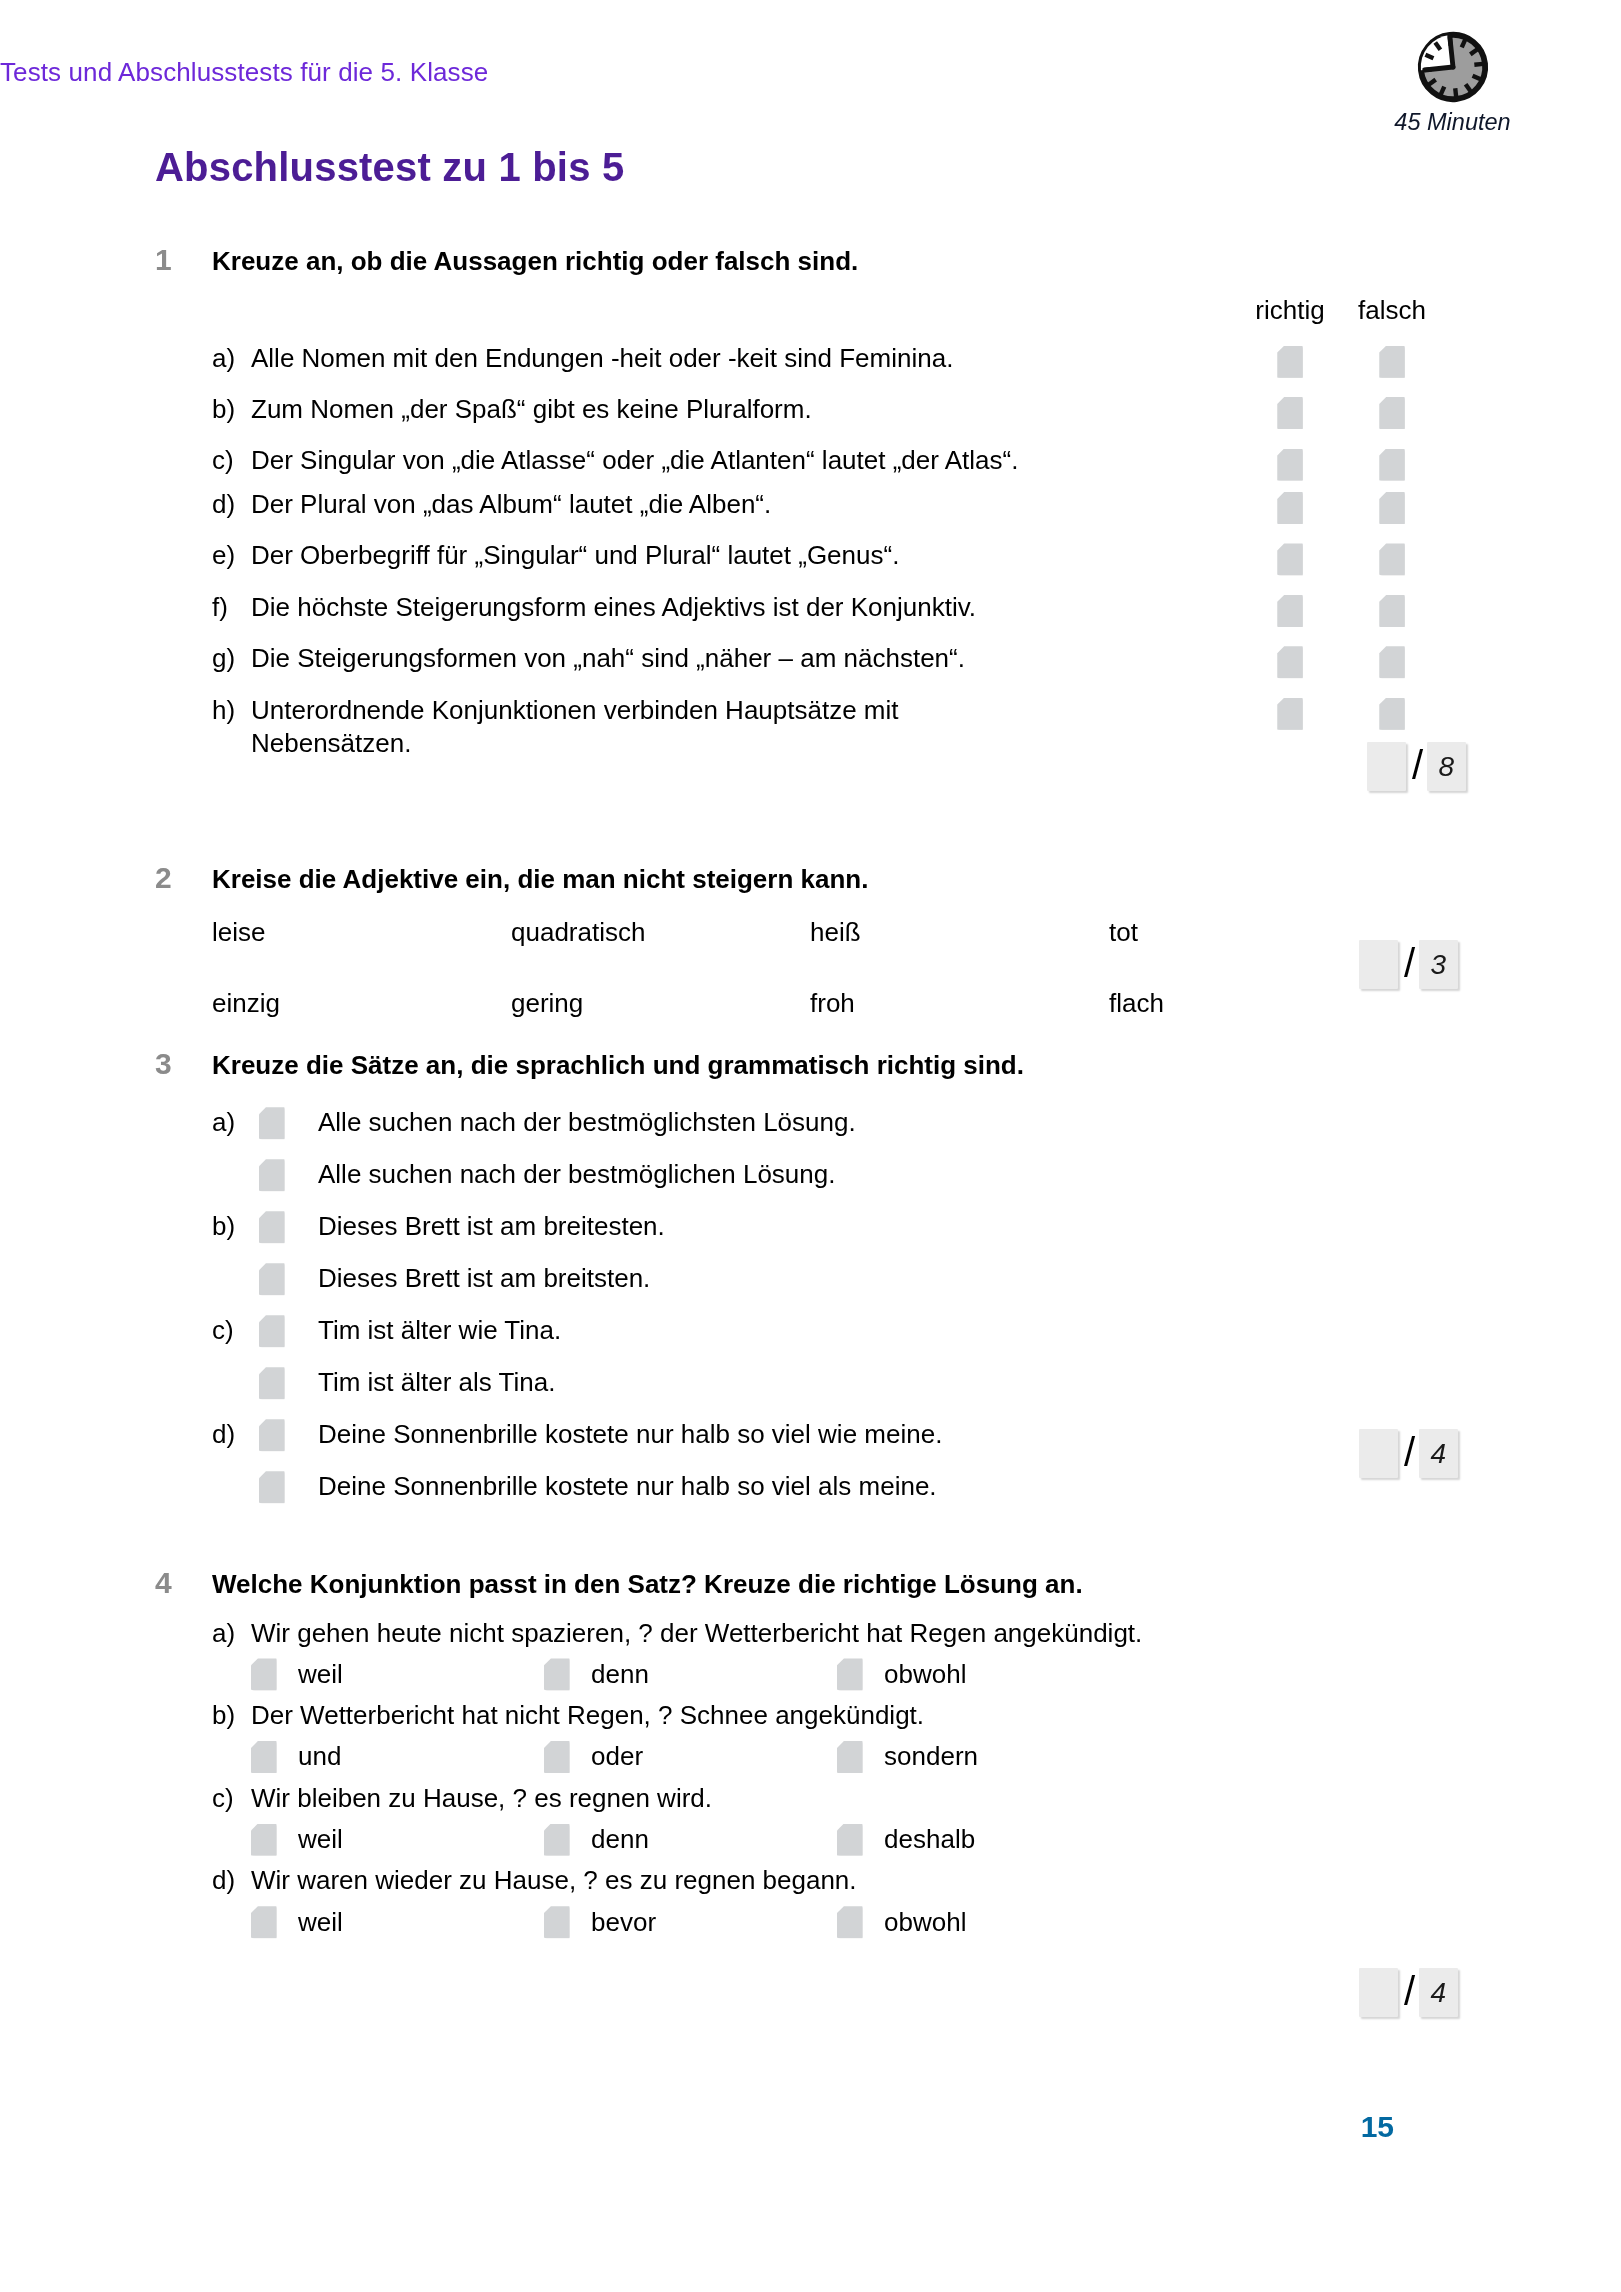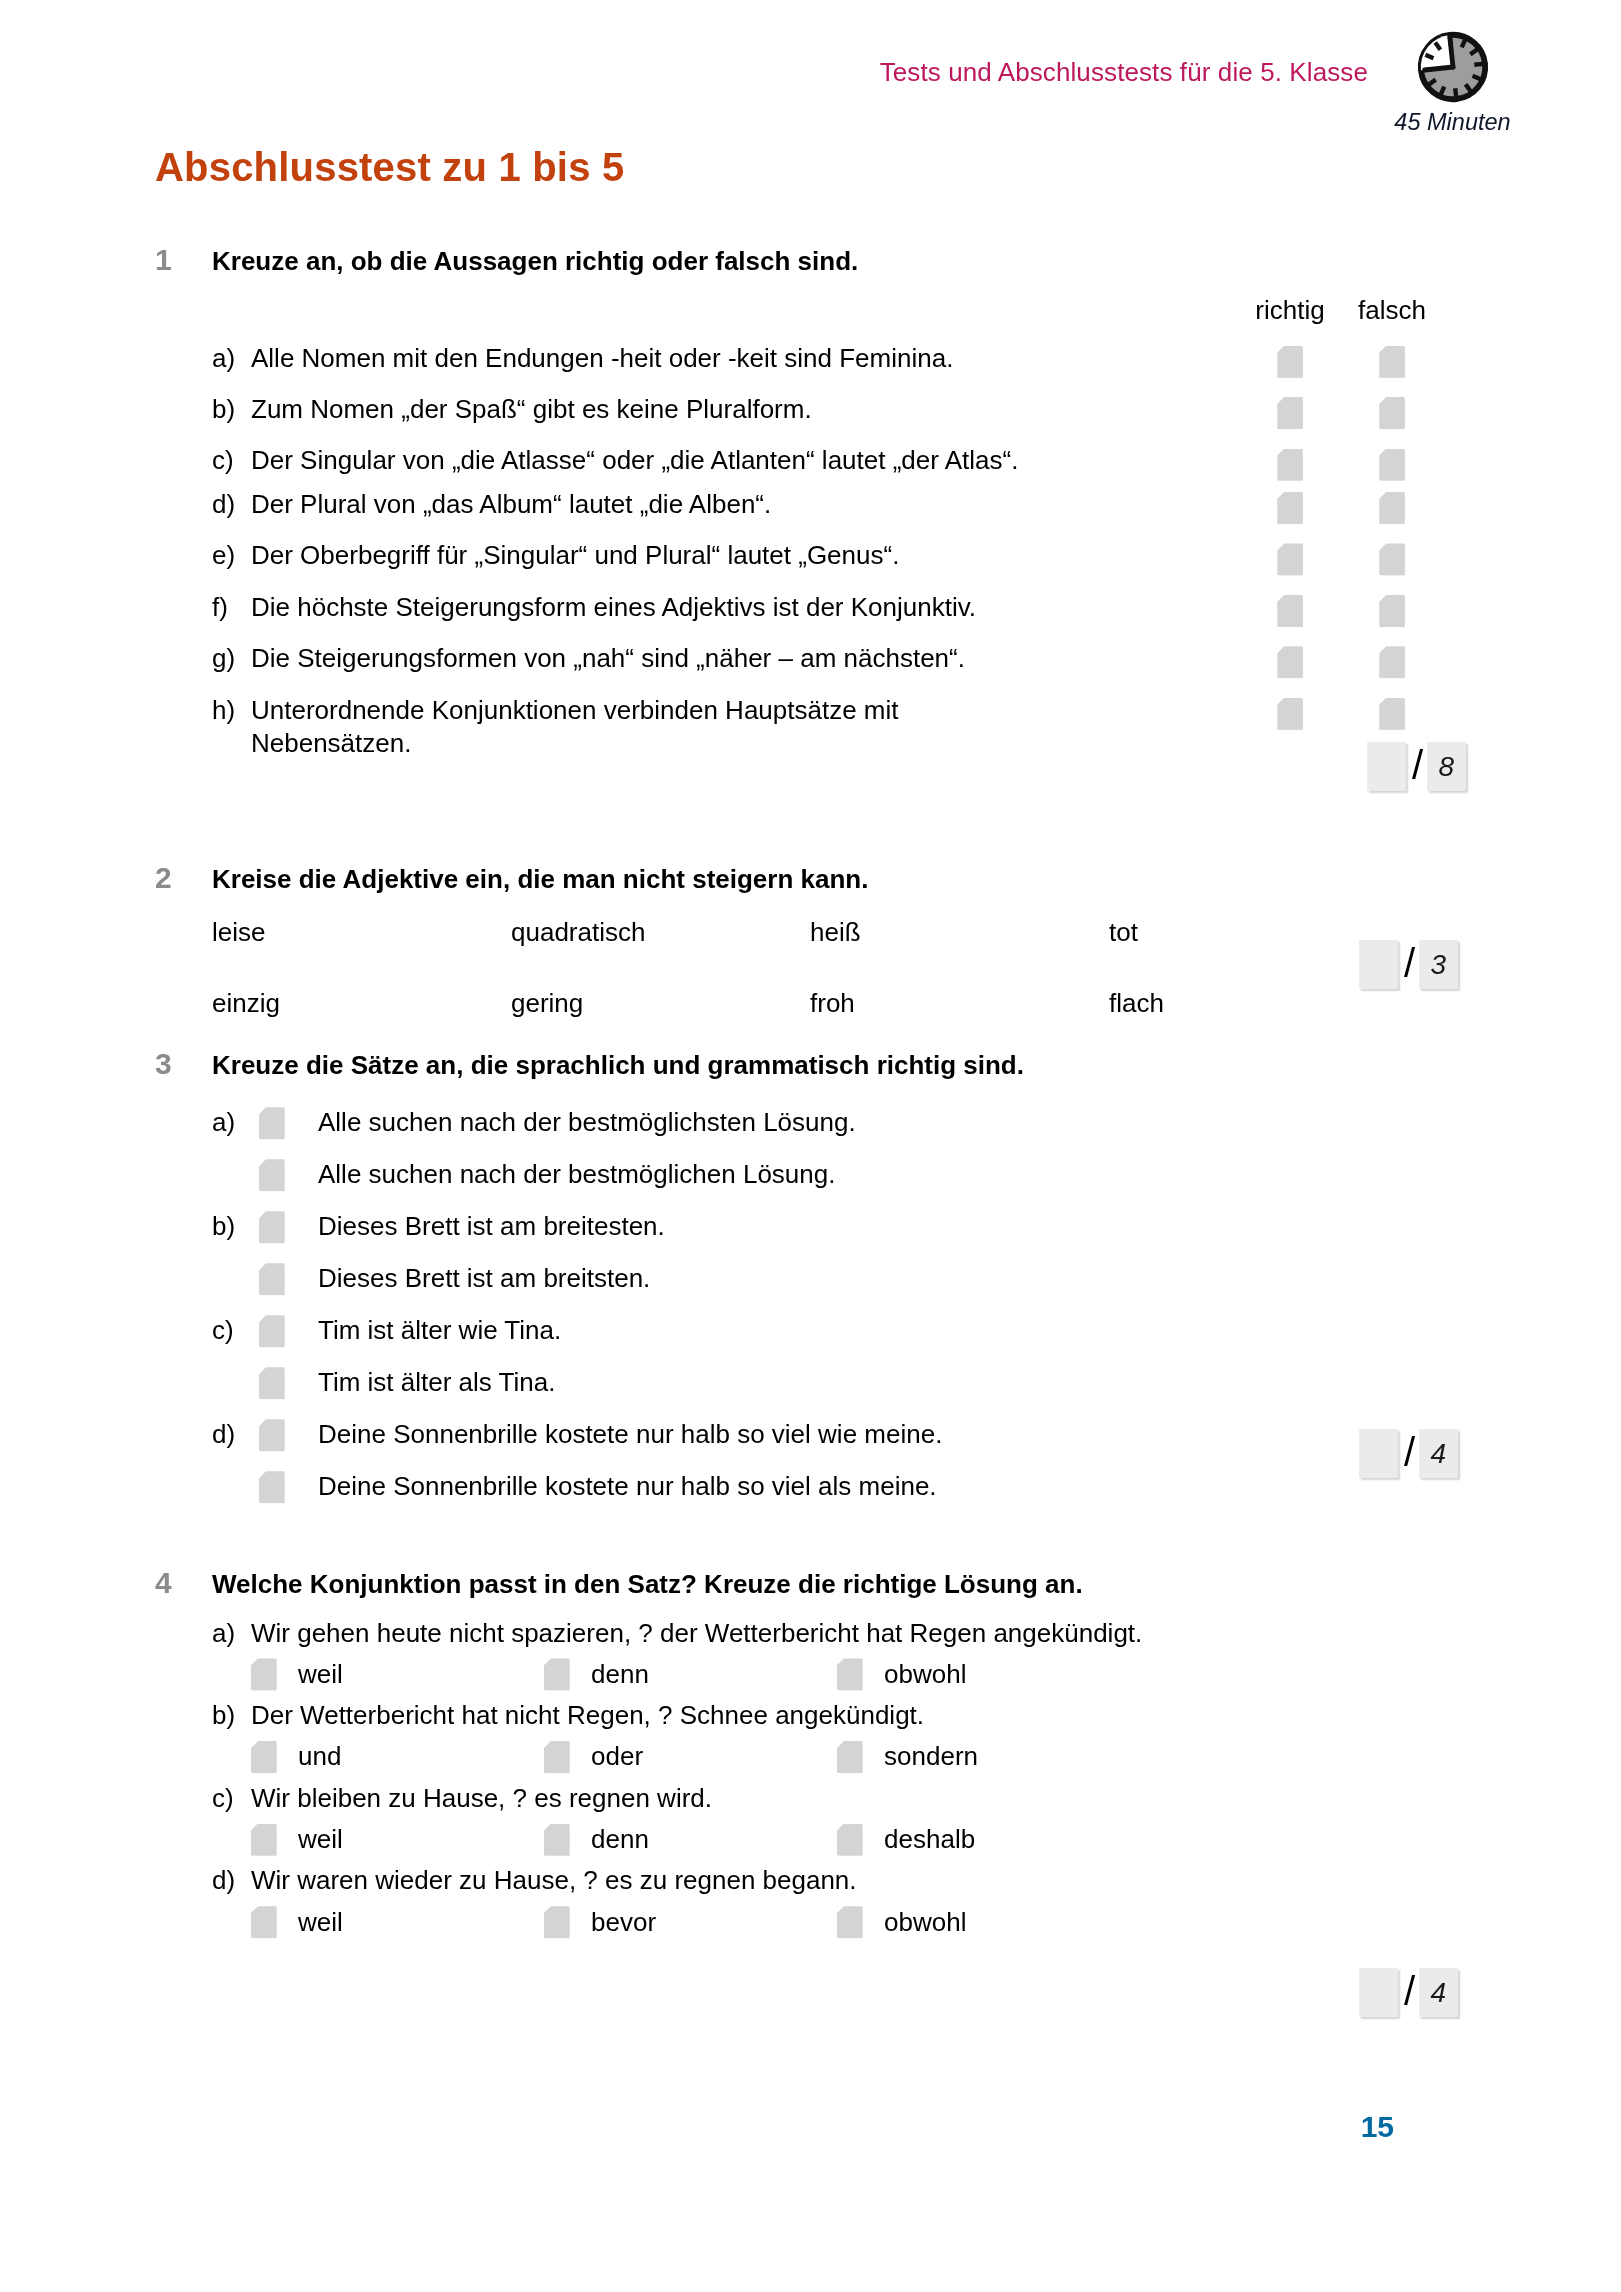--- a/index.html
+++ b/index.html
@@ -9,45 +9,45 @@
     font-family:"Liberation Sans", sans-serif;
     color:#000;
     position:relative;
     overflow:hidden;
   }
   .page{position:absolute; inset:0;}
 
   
   .running-head{
     position:absolute; left:0; right:0; top:57px;
-    text-align:right;
+    text-align:left;
     padding-right:253px;
     font-size:26px;
     letter-spacing:0.1px;
-    color:#be185d;
+    color:#6d28d9;
   }
   .clock-wrap{
     position:absolute; right:90px; top:27.4px;
     width:157px; text-align:center;
   }
   .clock-wrap svg{display:block; margin:0 auto;}
   .clock-caption{
     font-style:italic;
     font-size:23.5px;
     margin-top:2px;
     color:#0f172a;
     white-space:nowrap;
   }
 
   
   .page-title{
     position:absolute; left:155px; top:145px;
     font-size:40px;
     font-weight:bold;
-    color:#c2410c;
+    color:#4c1d95;
     letter-spacing:0.2px;
   }
 
   
   .ex{ position:absolute; left:155px; width:1313px; }
   .ex-head{ display:flex; align-items:baseline; }
   .ex-num{
     width:57px; flex:0 0 57px;
     font-size:30px; font-weight:bold; color:#8b8b8b;
   }

